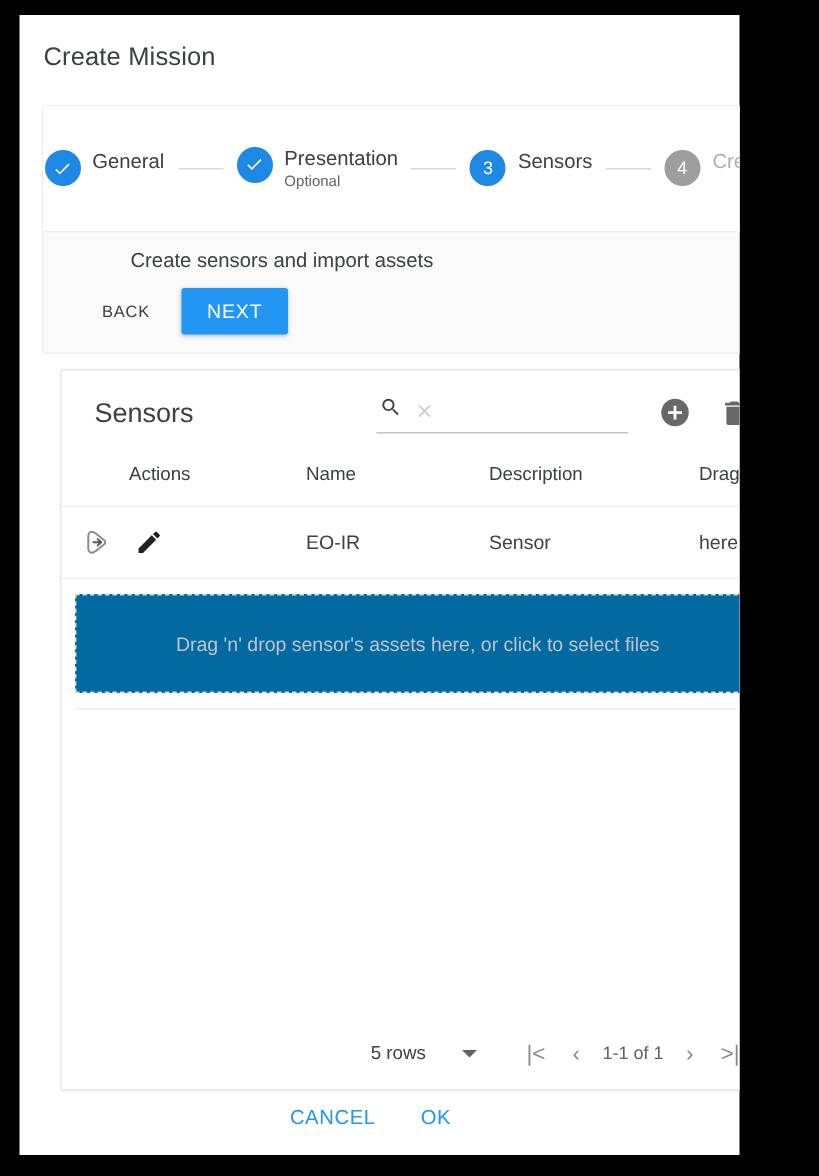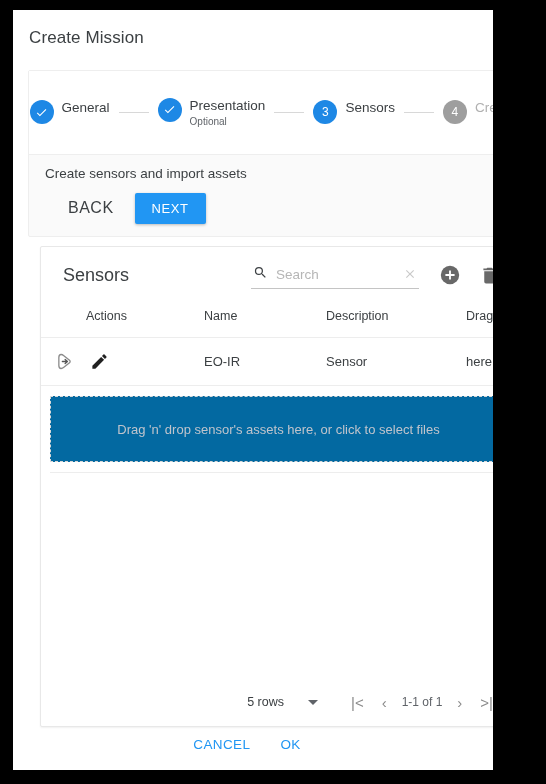--- a/index.html
+++ b/index.html
@@ -101,32 +101,33 @@
     flex: none;
   }
 
   .stepper-body {
     padding: 11px 0 12px 16px;
   }
   .stepper-caption {
     font-size: 13.5px;
     color: #3c4043;
     margin-bottom: 11px;
+    margin-left: 42px;
   }
   .stepper-actions {
     display: flex;
     align-items: center;
     gap: 8px;
     padding-left: 10px;
   }
   .btn-text {
     background: transparent;
     border: none;
     font-family: inherit;
-    font-size: 16px;
+    font-size: 11px;
     letter-spacing: .5px;
     color: #3c4043;
     padding: 7px 13px;
     cursor: pointer;
     border-radius: 2px;
   }
   .btn-primary {
     background: #2196f3;
     border: none;
     font-family: inherit;
@@ -397,21 +398,20 @@
 
     <div class="card-toolbar">
       <div class="card-heading">Sensors</div>
 
       <div class="search-wrap">
         <span>
           <svg width="15" height="15" viewBox="0 0 24 24" aria-hidden="true">
             <path d="M15.5 14h-.79l-.28-.27A6.47 6.47 0 0 0 16 9.5 6.5 6.5 0 1 0 9.5 16c1.61 0 3.09-.59 4.23-1.57l.27.28v.79l5 4.99L20.49 19zm-6 0A4.5 4.5 0 1 1 14 9.5 4.5 4.5 0 0 1 9.5 14z" fill="#3c4043"></path>
           </svg>
         </span>
-        <input class="search-input" type="text" placeholder="Search" style="">
         <span class="icon-btn">
           <svg width="14" height="14" viewBox="0 0 24 24" aria-hidden="true">
             <path d="M19 6.41 17.59 5 12 10.59 6.41 5 5 6.41 10.59 12 5 17.59 6.41 19 12 13.41 17.59 19 19 17.59 13.41 12z" fill="#c9c9c9"></path>
           </svg>
         </span>
       </div>
 
       <button class="icon-btn">
         <svg width="22" height="22" viewBox="0 0 24 24" aria-hidden="true">
           <circle cx="12" cy="12" r="10" fill="#686868"></circle>

